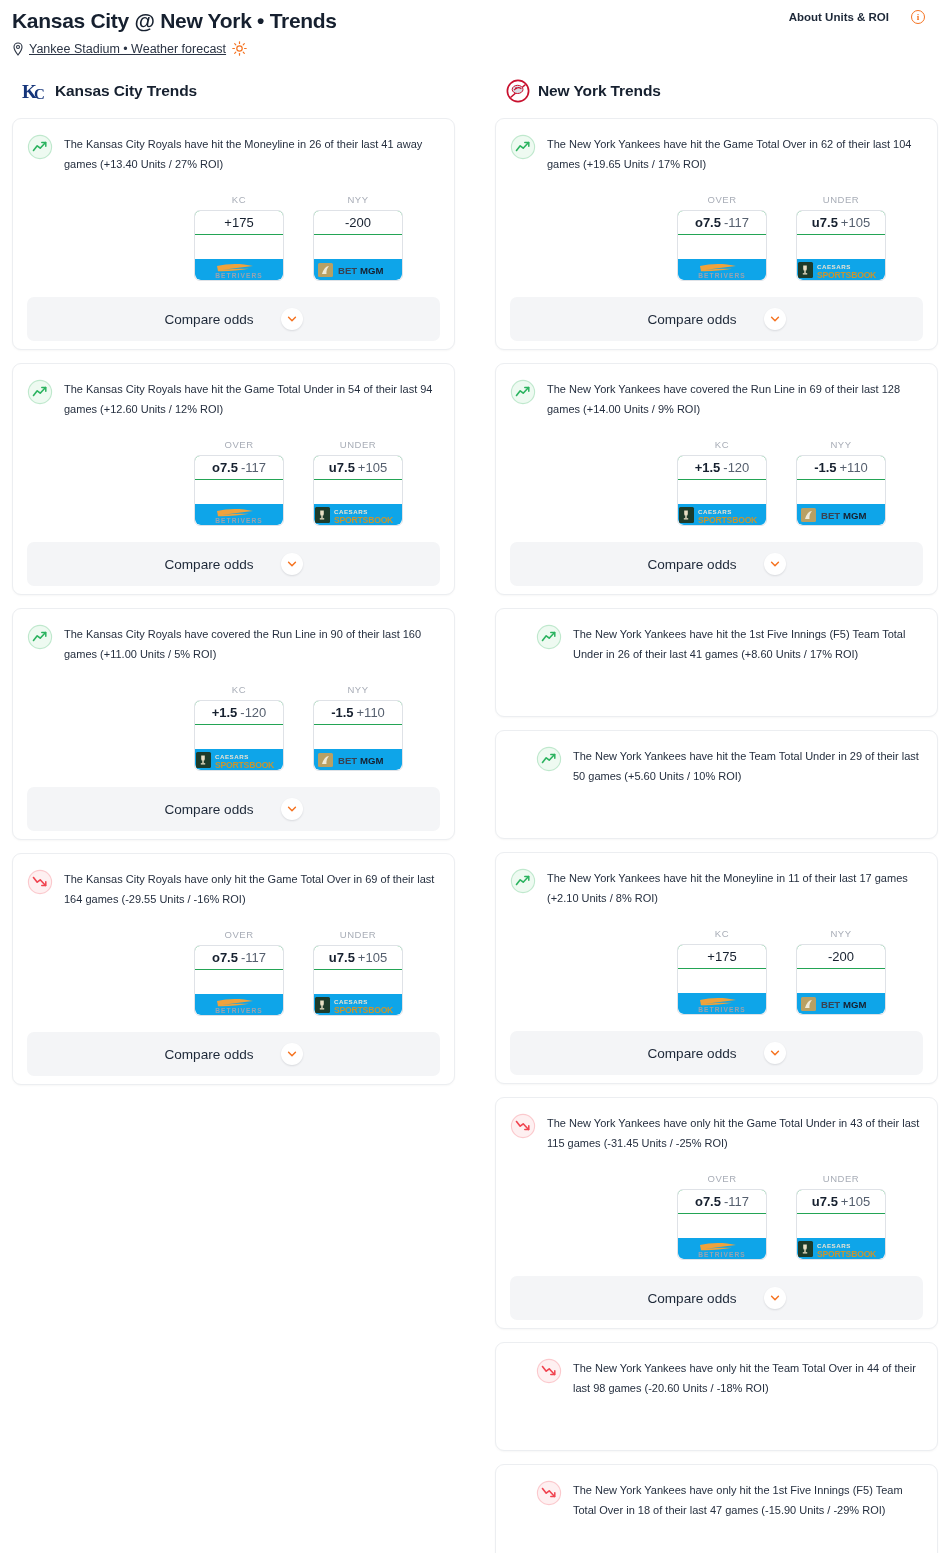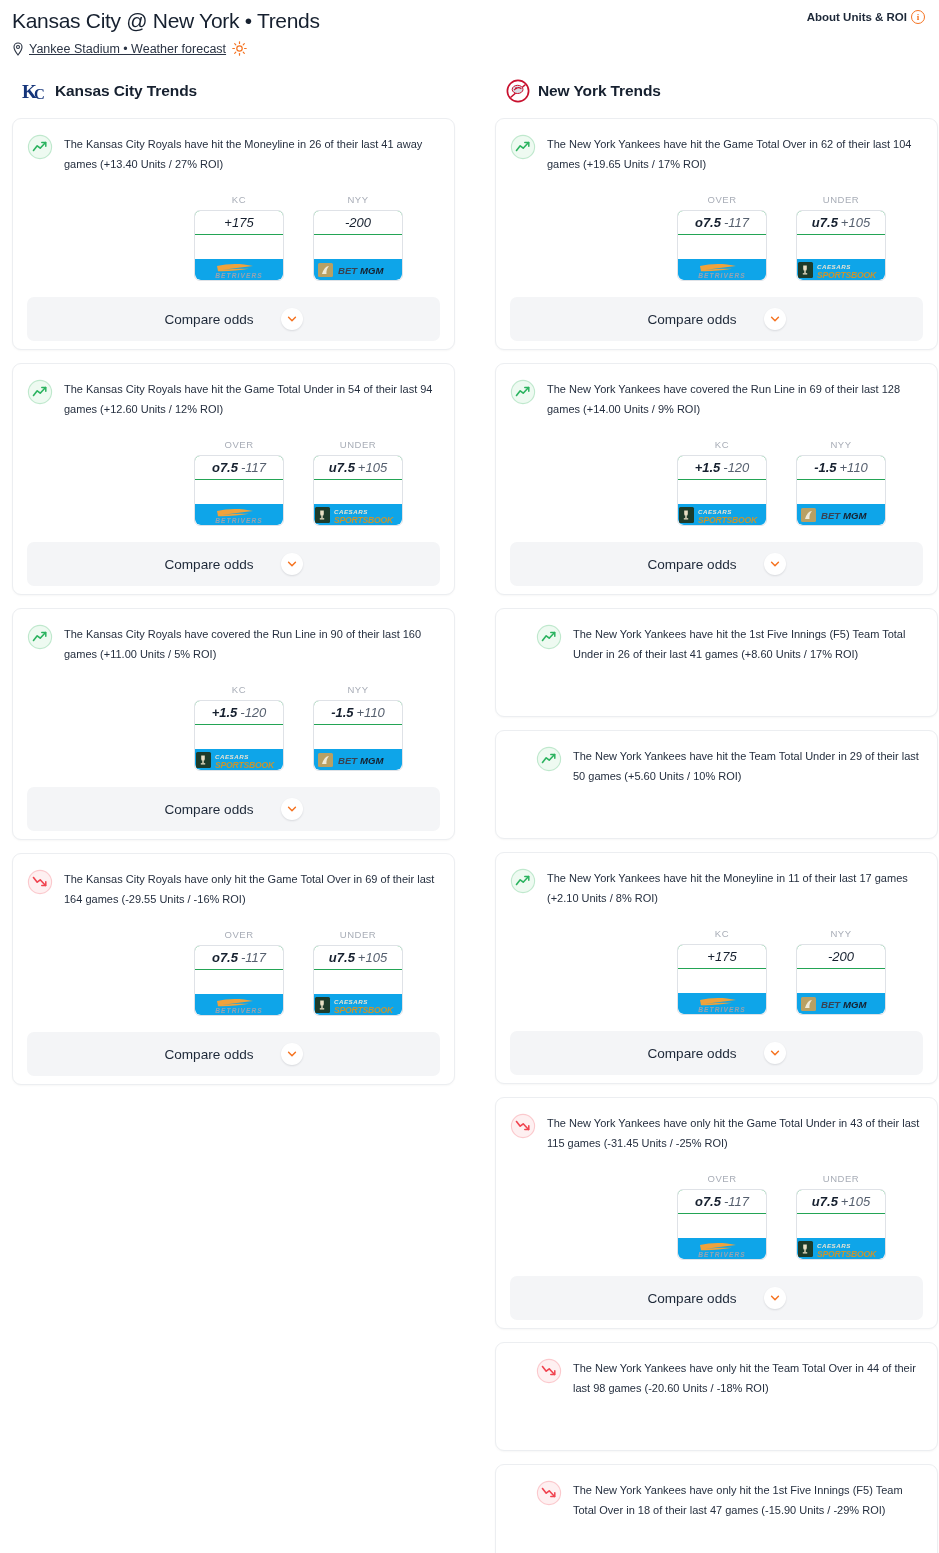--- a/index.html
+++ b/index.html
@@ -14,42 +14,42 @@
   
   .page-header {
     display: flex;
     align-items: flex-start;
     justify-content: space-between;
     padding: 6px 12px 0 12px;
   }
   .header-left { padding-top: 2px; }
   .page-title {
     font-size: 21px;
-    font-weight: normal;
+    font-weight: bold;
     letter-spacing: -0.3px;
     color: #16202f;
     line-height: 26px;
   }
   .venue-line {
     display: flex;
     align-items: center;
     gap: 5px;
     margin-top: 7px;
     font-size: 12.5px;
     color: #2a3murray;
     color: #2b3444;
   }
   .venue-text { font-size: 12.5px; color: #2b3444; text-decoration: underline; }
   .pin-icon { display: inline-flex; align-items: center; }
   .sun-icon { display: inline-flex; align-items: center; margin-left: 1px; }
 
   .about-roi {
     display: flex;
     align-items: center;
-    gap: 4px;
+    gap: 22px;
     font-size: 11.5px;
     font-weight: bold;
     color: #1d2838;
     padding-top: 4px;
     padding-right: 2px;
     cursor: pointer;
   }
   .info-badge {
     width: 14px; height: 14px;
     border: 1.4px solid #f5721f;
@@ -127,21 +127,20 @@
     color: #a8adb7;
     font-weight: normal;
     margin-bottom: 5px;
   }
   .odds-box {
     border: 1px solid #dfe2e7;
     border-radius: 6px;
     overflow: hidden;
     background: #fff;
     cursor: pointer;
-    font-style: italic;
   }
   .odds-value {
     border: 1px solid #23a455;
     border-radius: 6px 6px 0 0;
     margin: -1px -1px 0 -1px;
     height: 25px;
     display: flex;
     align-items: center;
     justify-content: center;
     gap: 3px;

